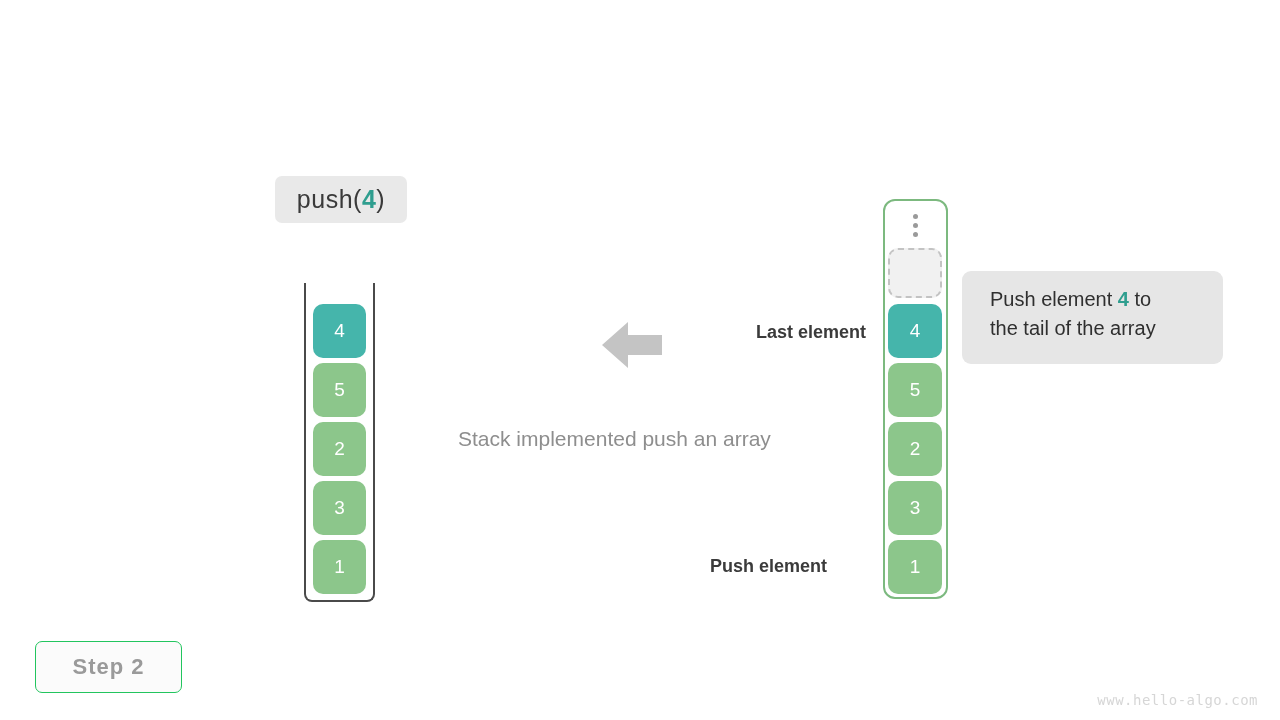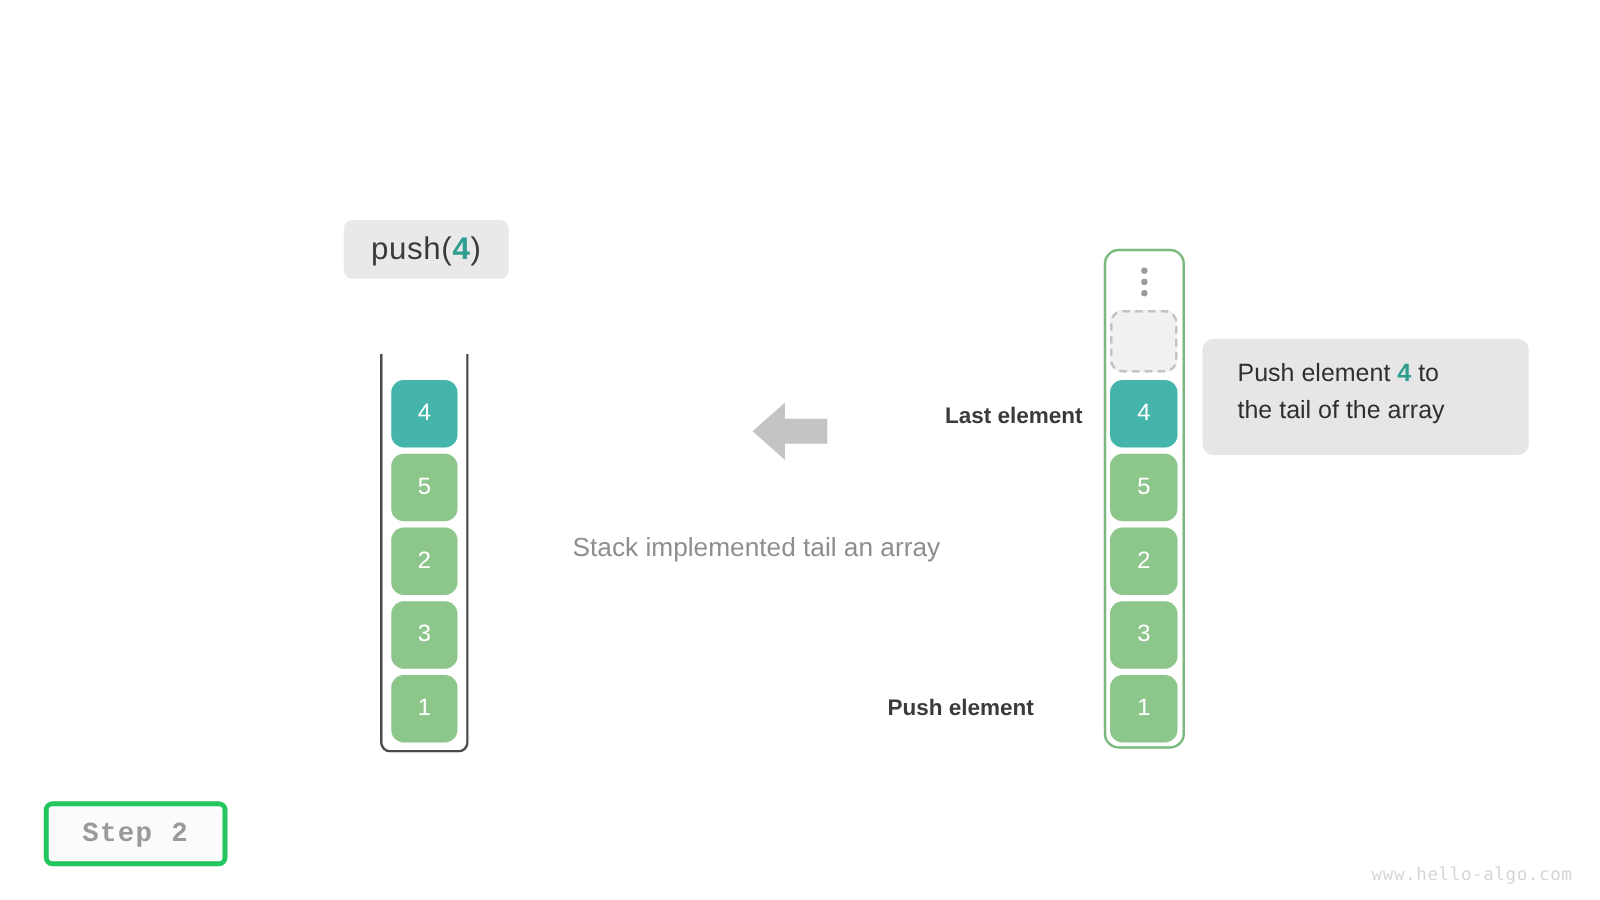--- a/index.html
+++ b/index.html
@@ -176,27 +176,27 @@
     font-weight: bold;
   }
 
   
   #step-badge {
     position: absolute;
     left: 35px;
     top: 641px;
     width: 147px;
     height: 52px;
-    border: 4px solid #22c55e;
+    border: 1px solid #22c55e;
     border-radius: 7px;
     background: #fbfbfb;
     display: flex;
     align-items: center;
     justify-content: center;
-    font-family: Liberation Mono, monospace;
+    font-family: Liberation Sans, sans-serif;
     font-size: 22px;
     font-weight: bold;
     color: #9a9a9a;
     letter-spacing: 1px;
     box-sizing: border-box;
   }
 
   
   #watermark {
     position: absolute;
@@ -224,21 +224,21 @@
   <div class="cell green">2</div>
   <div class="cell green">3</div>
   <div class="cell green">1</div>
 </div>
 
 <svg id="last-element-arrow" viewBox="0 0 60 54" xmlns="http://www.w3.org/2000/svg">
   <polygon points="0,27 26,4 26,17 60,17 60,37 26,37 26,50" fill="#c4c4c4"></polygon>
 </svg>
 <div class="anno-bold" id="last-element-label">Last element</div>
 <div class="anno-bold" id="first-element-label">Push element</div>
-<div id="caption">Stack implemented tail an array</div>
+<div id="caption">Stack implemented push an array</div>
 
 <div id="array-container"></div>
 <div id="array-ellipsis">
   <i></i>
   <i></i>
   <i></i>
 </div>
 <div id="array-empty-slot"></div>
 <div id="array-cells">
   <div class="cell teal">4</div>

